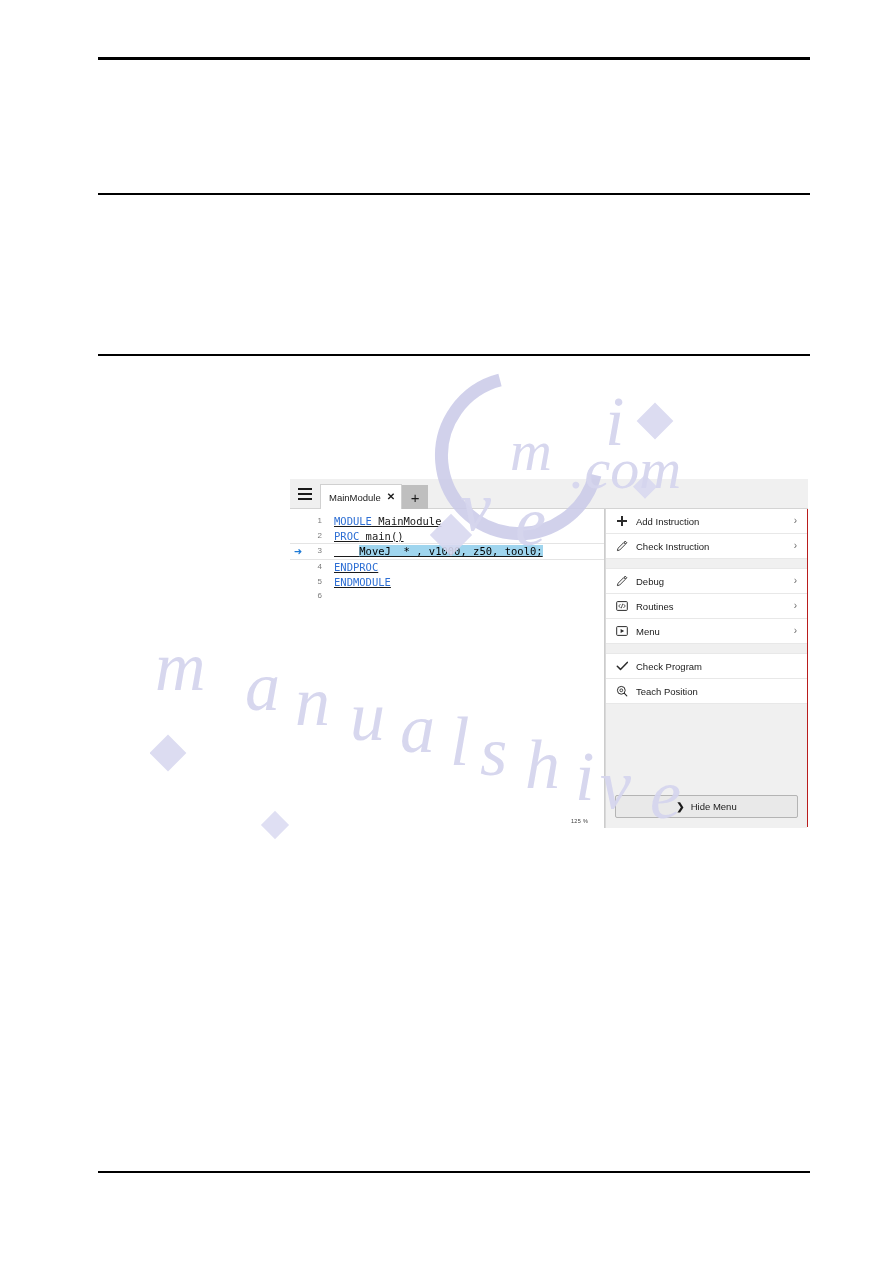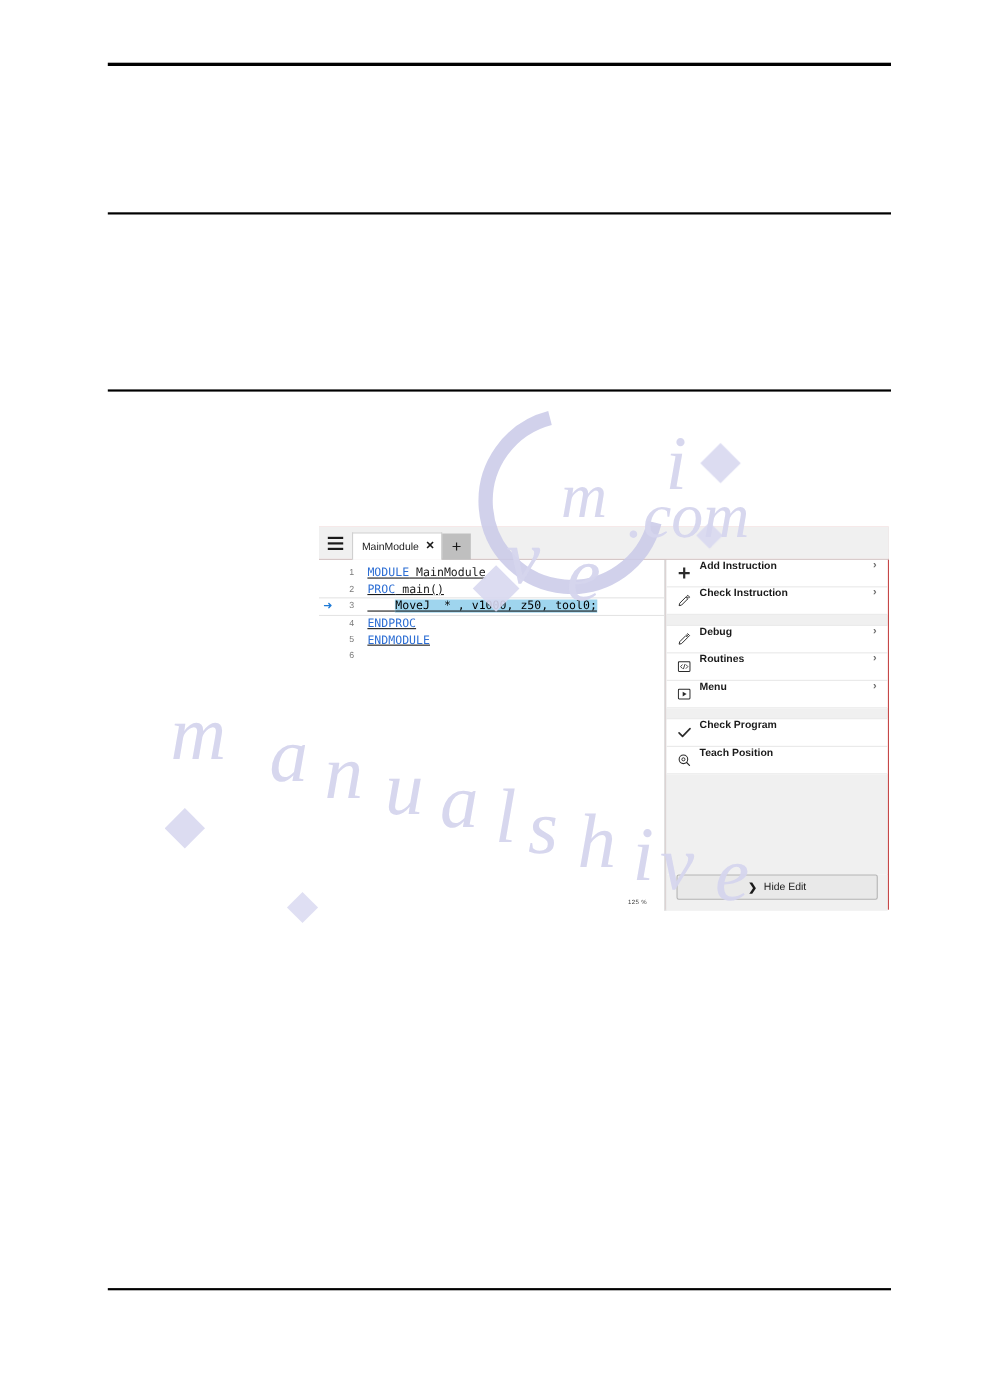--- a/index.html
+++ b/index.html
@@ -191,26 +191,26 @@
     background: #ffffff;
     display: flex;
     flex-direction: column;
     box-sizing: border-box;
     border-left: 1px solid #d9d9d9;
   }
   .menu-group { background: #ffffff; }
   .menu-item {
     height: 25px;
     display: flex;
+    align-items: center;
     padding: 0 8px 0 10px;
     border-bottom: 1px solid #e8e8e8;
     font-size: 9.5px;
     color: #1a1a1a;
     box-sizing: border-box;
-    font-weight: bold;
   }
   .menu-item .mi-icon {
     width: 18px;
     display: flex;
     align-items: center;
     justify-content: flex-start;
     color: #2b2b2b;
     flex: 0 0 18px;
   }
   .menu-item .mi-label { flex: 1; padding-left: 2px; }
@@ -400,21 +400,21 @@
           <span class="mi-label">Teach Position</span>
           <span class="mi-chev"></span>
         </div>
       </div>
 
       <div class="menu-filler"></div>
 
       <div class="menu-footer">
         <div class="hide-menu-btn">
           <span class="chev">❯</span>
-          <span>Hide Edit</span>
+          <span>Hide Menu</span>
         </div>
       </div>
 
     </div>
   </div>
 </div>
 
 <div class="watermark">
   <svg viewBox="0 0 620 520" xmlns="http://www.w3.org/2000/svg">
     <g fill="none" stroke="#c9c9e8" stroke-width="13" opacity="0.85">

